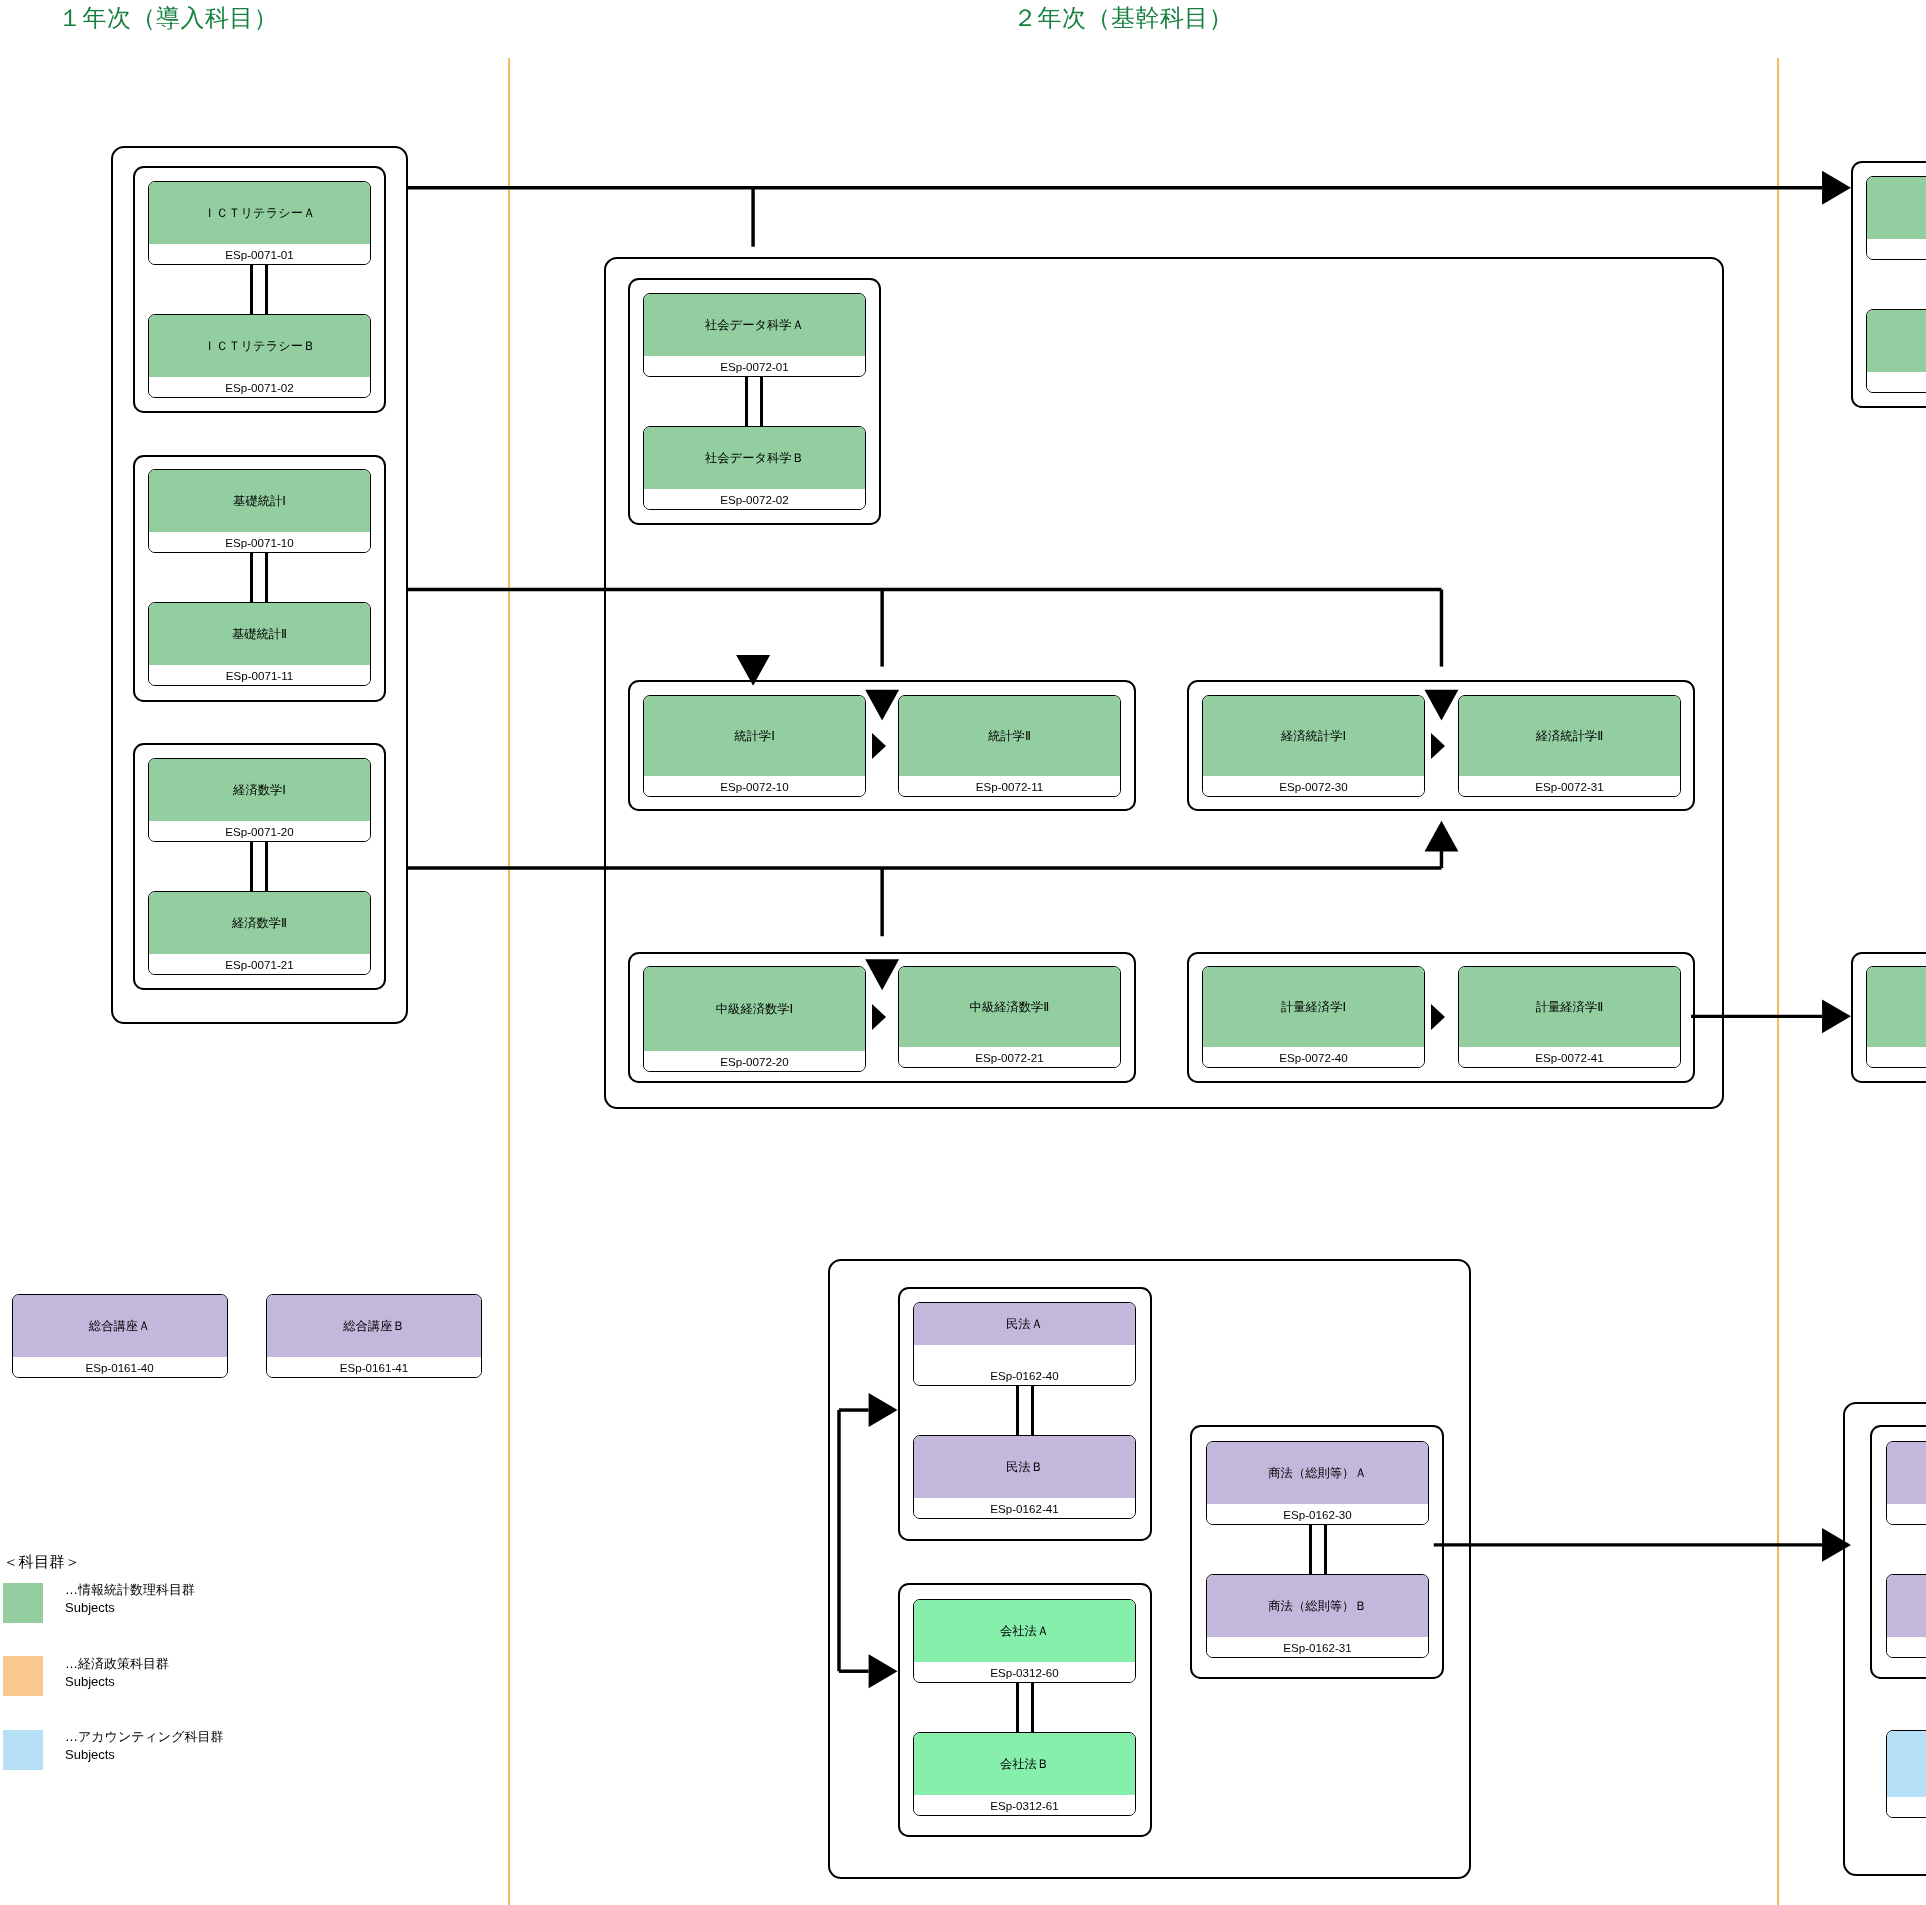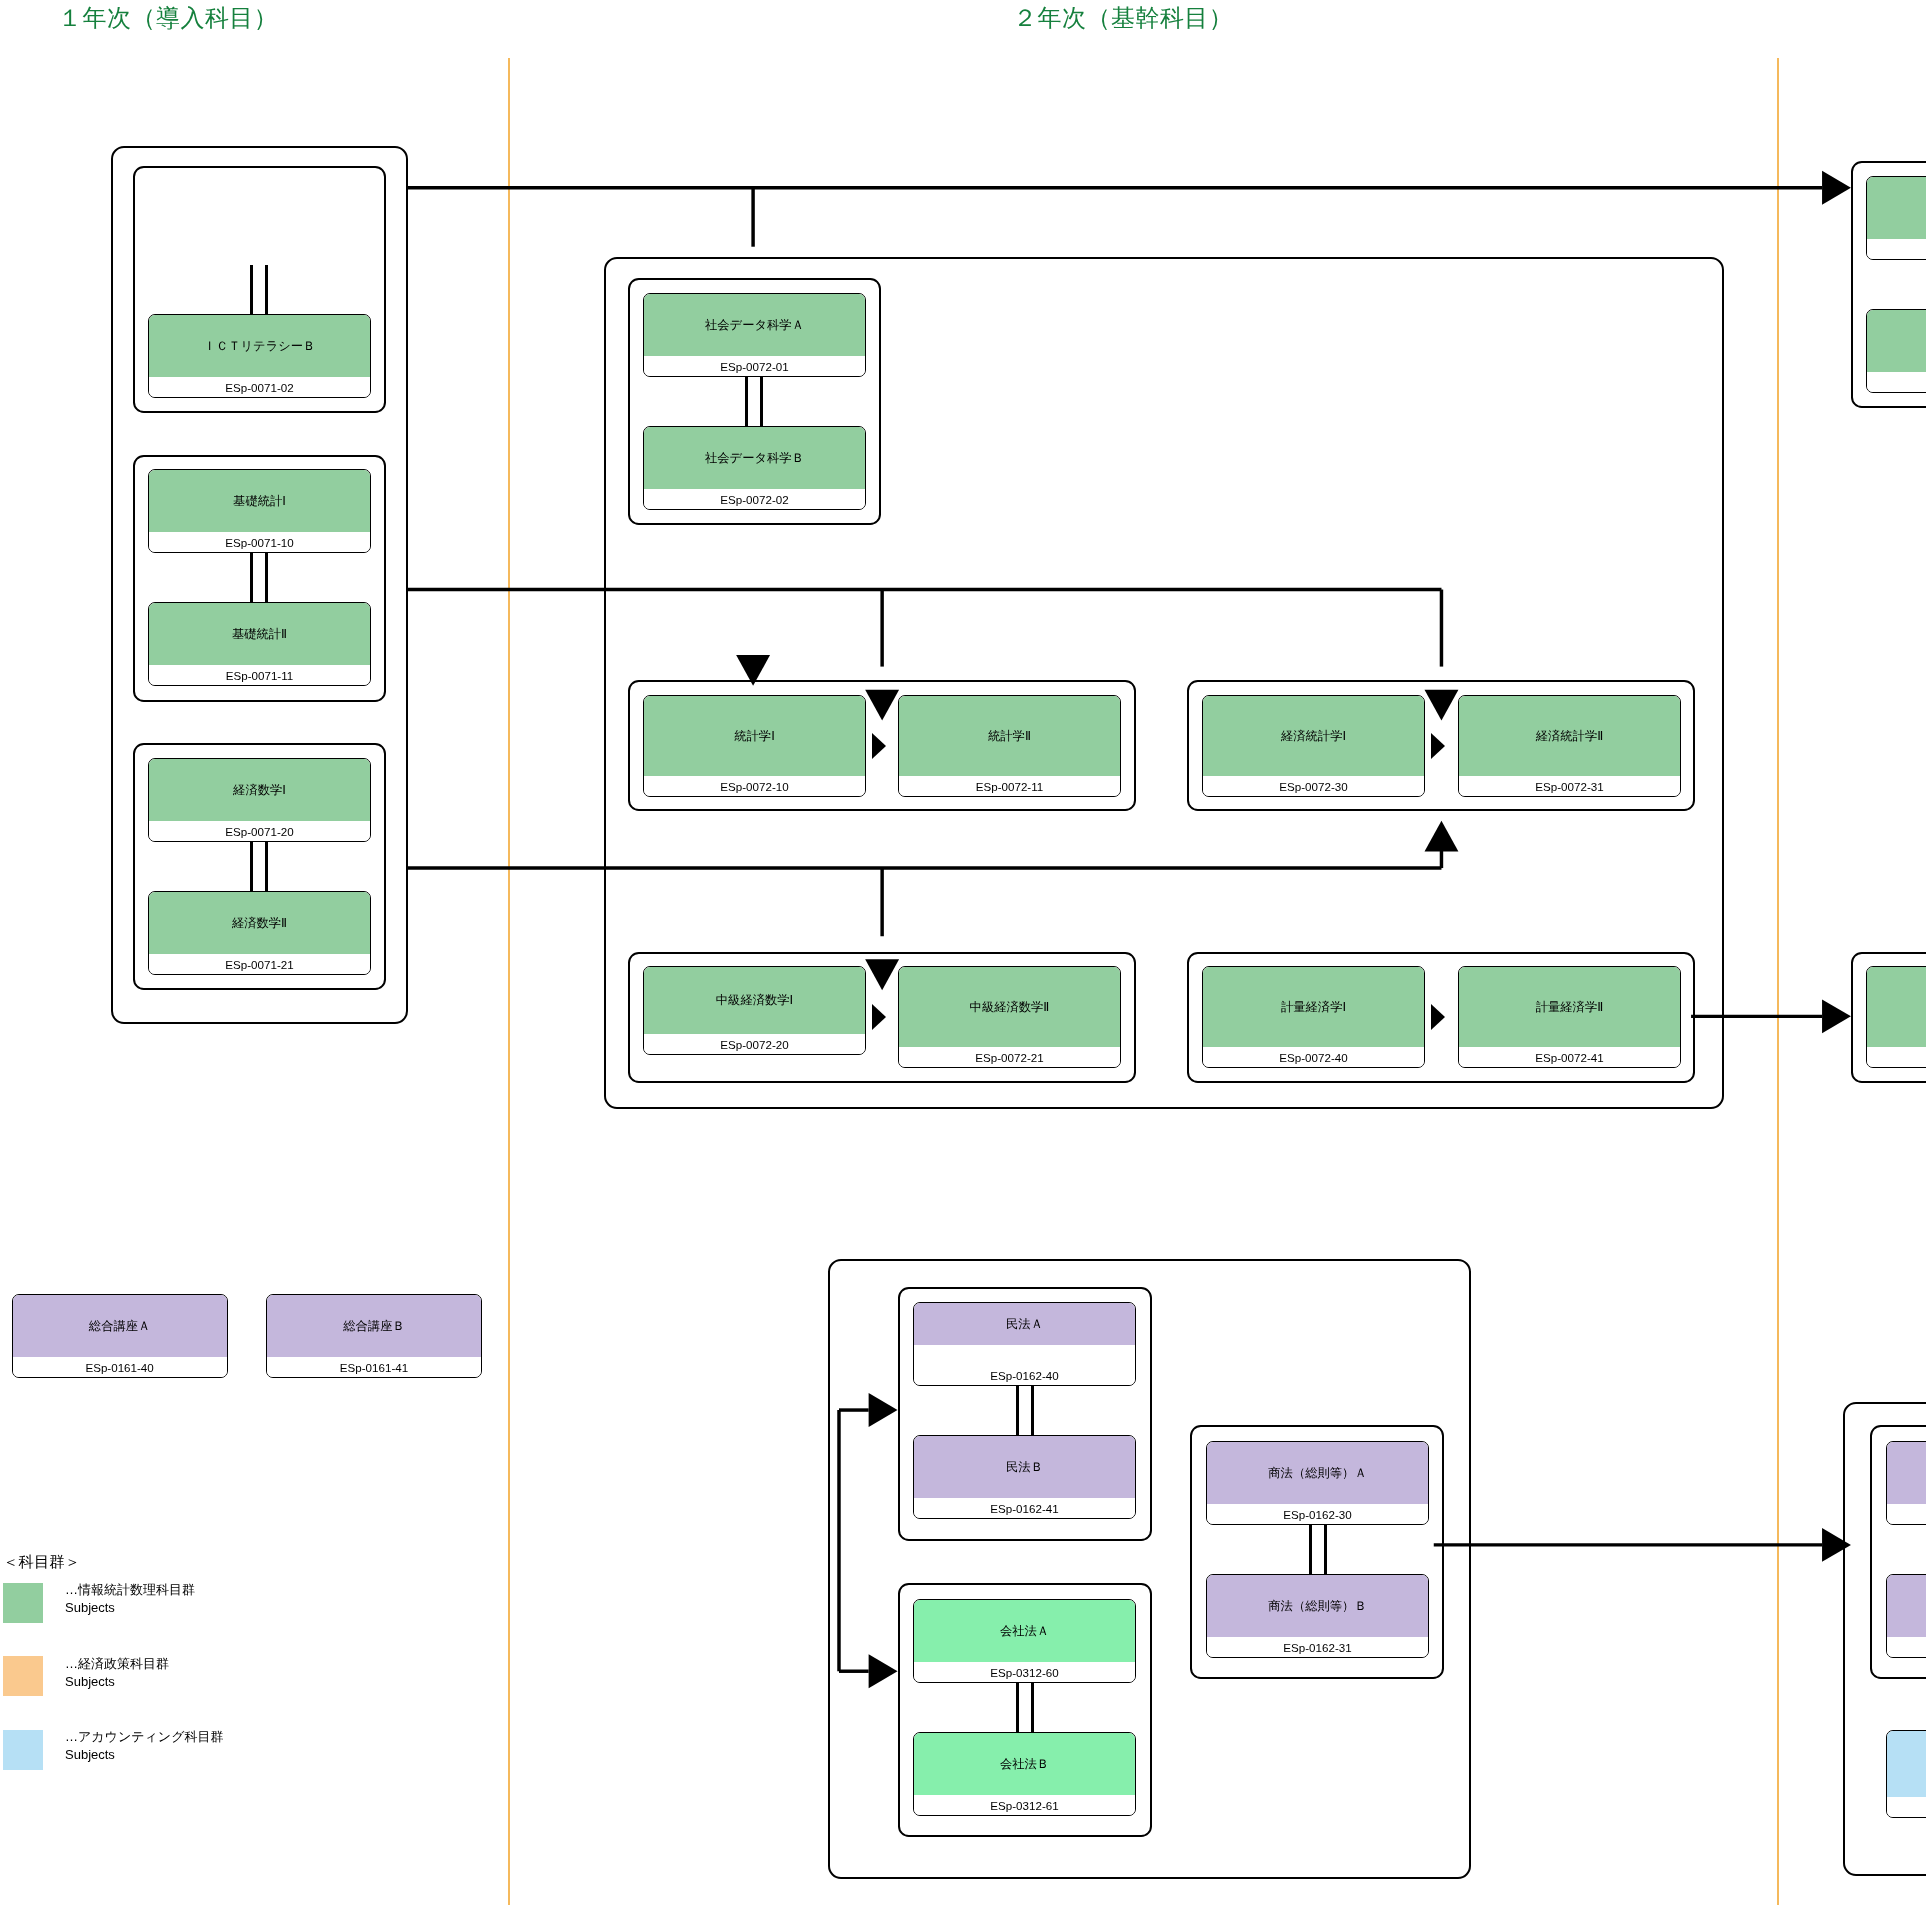--- a/index.html
+++ b/index.html
@@ -84,20 +84,24 @@
       <polygon points="4730,2594 4730,2682 4805,2638"></polygon>
       <polygon points="4730,3966 4730,4054 4805,4010"></polygon>
       <polygon points="2255,3616 2255,3704 2330,3660"></polygon>
       <polygon points="2255,4294 2255,4382 2330,4338"></polygon>
     </g>
   </svg>
 
   <div class="grp" style="left:111px;top:146px;width:297px;height:878px;"></div>
 
   <div class="grp sub" style="left:133px;top:166px;width:253px;height:247px;"></div>
+  <div class="card c-green" style="left:148px;top:181px;width:223px;height:84px;">
+    <div class="title">ＩＣＴリテラシーＡ</div>
+    <div class="code">ESp-0071-01</div>
+  </div>
   <div class="ladder" style="left:250px;top:265px;width:17.7px;height:49px;">
       <i class="l"></i>
       <i class="r"></i>
     </div>
   <div class="card c-green" style="left:148px;top:314px;width:223px;height:84px;">
     <div class="title">ＩＣＴリテラシーＢ</div>
     <div class="code">ESp-0071-02</div>
   </div>
 
   <div class="grp sub" style="left:133px;top:455px;width:253px;height:247px;"></div>
@@ -160,21 +164,21 @@
     <div class="title">経済統計学Ⅰ</div>
     <div class="code">ESp-0072-30</div>
   </div>
   <div class="tri" style="left:1431px;top:733px;"></div>
   <div class="card c-green" style="left:1458px;top:695px;width:223px;height:102px;">
     <div class="title">経済統計学Ⅱ</div>
     <div class="code">ESp-0072-31</div>
   </div>
 
   <div class="grp sub" style="left:628px;top:952px;width:508px;height:131px;"></div>
-  <div class="card c-green" style="left:643px;top:966px;width:223px;height:89px;justify-content:space-between;">
+  <div class="card c-green" style="left:643px;top:966px;width:223px;height:106px;justify-content:space-between;">
     <div class="title">中級経済数学Ⅰ</div>
     <div class="code">ESp-0072-20</div>
   </div>
   <div class="tri" style="left:872px;top:1004px;"></div>
   <div class="card c-green" style="left:898px;top:966px;width:223px;height:102px;">
     <div class="title">中級経済数学Ⅱ</div>
     <div class="code">ESp-0072-21</div>
   </div>
 
   <div class="grp sub" style="left:1187px;top:952px;width:508px;height:131px;"></div>

